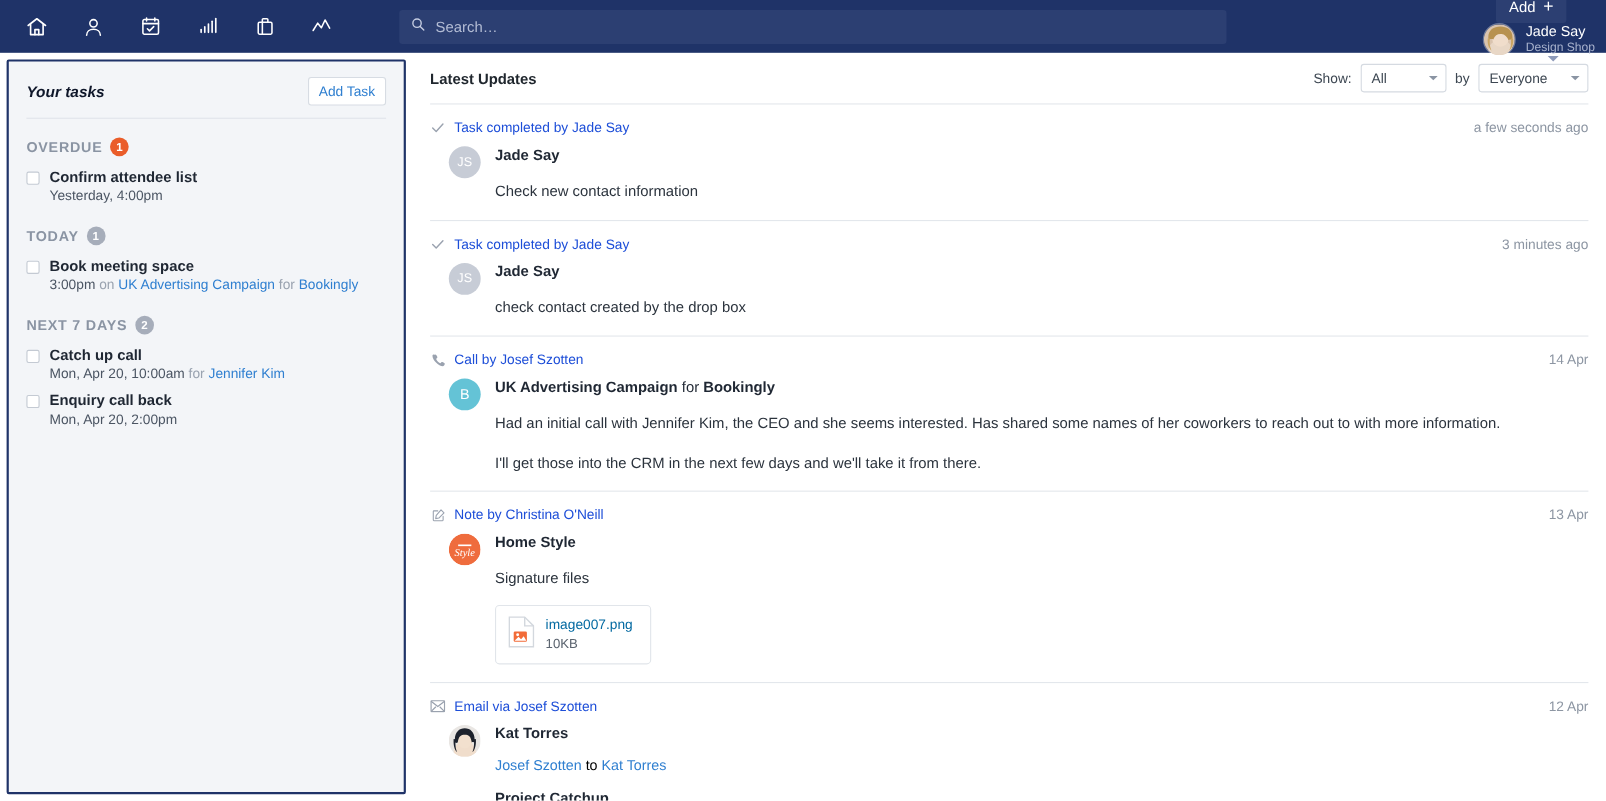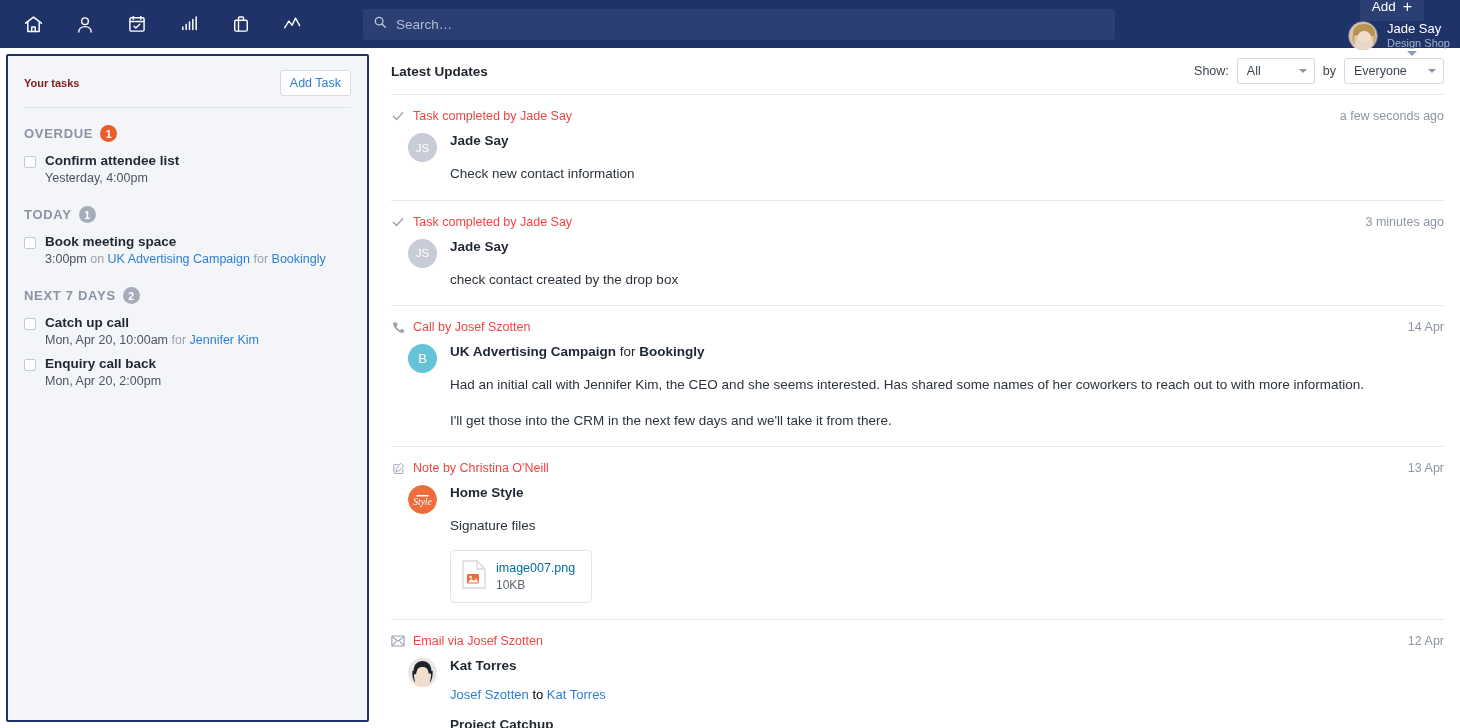--- a/index.html
+++ b/index.html
@@ -108,21 +108,21 @@
     background: #f3f5f8;
     height: 100%;
     border-radius: 2px;
     padding: 0 16px;
   }
   .tasks-head {
     display: flex; align-items: center; justify-content: space-between;
     padding: 14px 0 11px 0;
     border-bottom: 1px solid #e0e4ea;
   }
-  .tasks-title { font-size: 11px; font-weight: bold; color: #7f1d1d; }
+  .tasks-title { font-size: 14px; font-weight: bold; color: #0f172a; font-style: italic; }
   .add-task-btn {
     background: #ffffff;
     border: 1px solid #d7dce3;
     border-radius: 3px;
     color: #2f7fd0;
     font-size: 12.5px;
     font-family: "Liberation Sans", sans-serif;
     padding: 5px 9px;
     cursor: pointer;
   }
@@ -206,21 +206,21 @@
 
   .feed { border-top: 1px solid #e3e7ec; }
   .feed-item {
     padding: 14px 0 16px 0;
     border-bottom: 1px solid #e3e7ec;
     position: relative;
   }
   .feed-item:last-child { border-bottom: none; }
   .item-head {
     display: flex; align-items: center; gap: 8px;
-    color: #ef4444; font-size: 12.5px;
+    color: #1d4ed8; font-size: 12.5px;
   }
   .item-head .ico { width: 14px; height: 14px; display: flex; align-items: center; justify-content: center; flex: none; }
   .timestamp {
     position: absolute; right: 0; top: 14px;
     color: #8d96a3; font-size: 12.5px;
   }
   .item-body { display: flex; gap: 13px; margin-top: 10px; padding-left: 17px; }
   .av {
     width: 29px; height: 29px; border-radius: 50%;
     flex: none;

